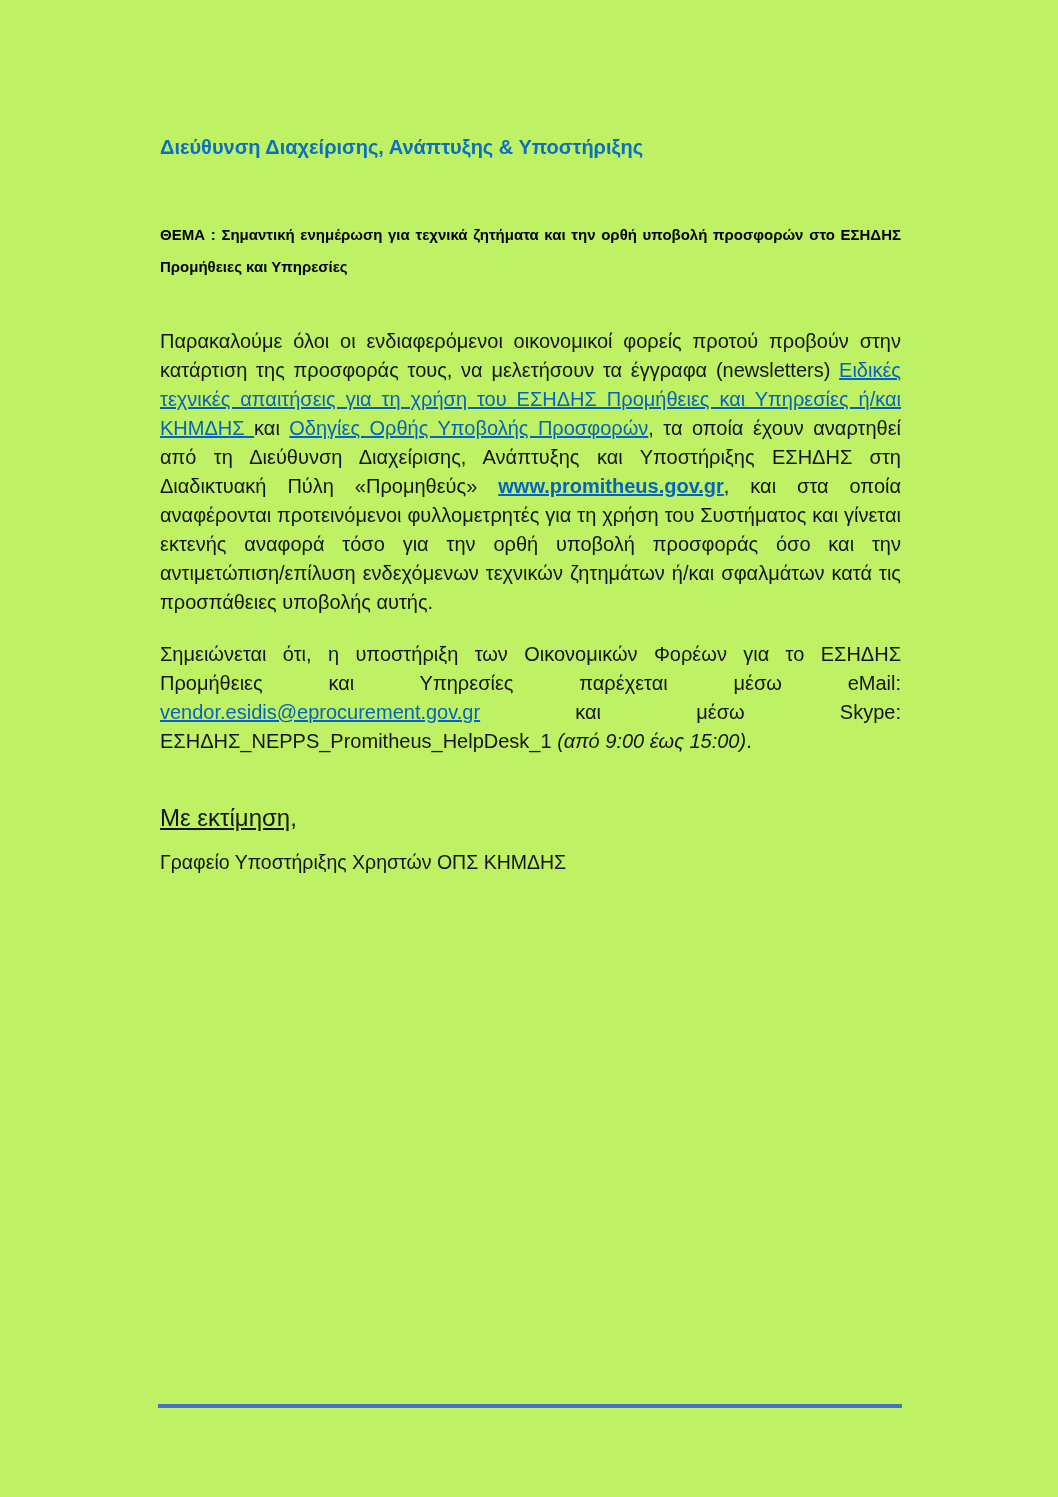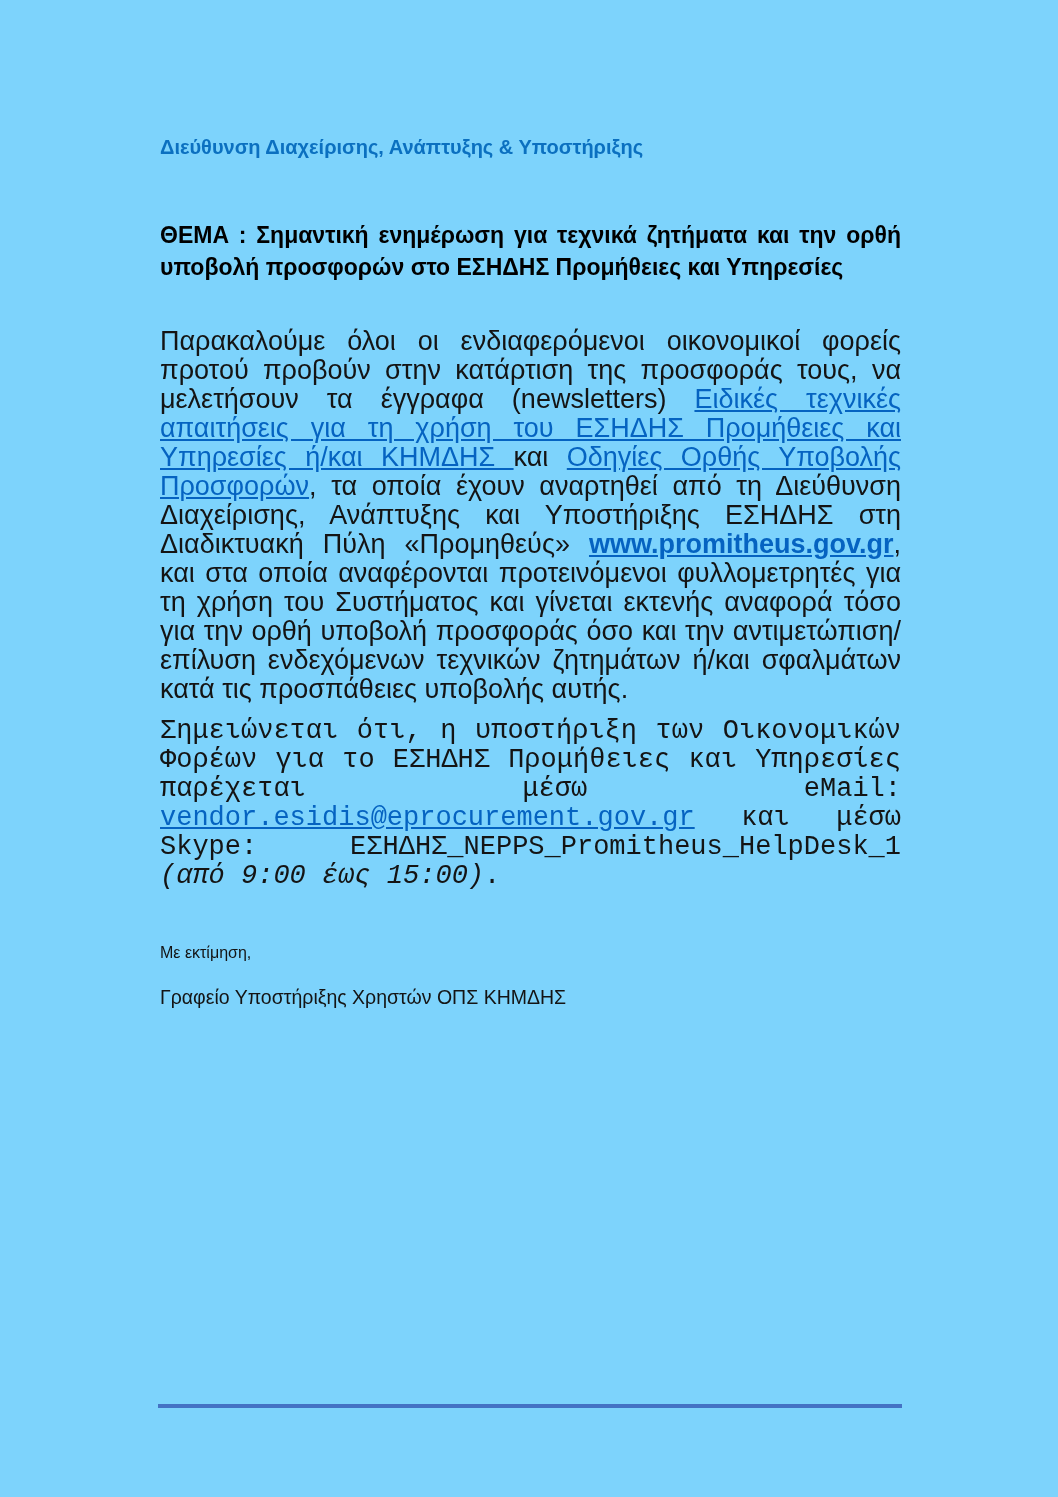--- a/index.html
+++ b/index.html
@@ -1,21 +1,21 @@
 <!DOCTYPE html>
 <html lang="el" style="--header-blue: #0b70c0; --link-blue: #0563c1; --text-black: #141414; --divider-blue: #4472c4;"><head>
 <meta charset="utf-8">
 <style>
   html, body { margin: 0; padding: 0; background: #ffffff; }
 
   .page {
     position: relative;
     width: 1058px;
     height: 1497px;
-    background: #7dd3fc;
+    background: #bef264;
     font-family: "Liberation Sans", "DejaVu Sans", sans-serif;
     color: var(--text-black, #1a1a1a);
     overflow: hidden;
   }
 
   .content {
     position: absolute;
     left: 160px;
     top: 131px;
     width: 741px;
@@ -23,51 +23,52 @@
 
   .dept-header {
     font-size: 20px;
     line-height: 32px;
     font-weight: bold;
     color: var(--header-blue, #0070c0);
   }
 
   .subject {
     margin-top: 56px;
-    font-size: 23px;
+    font-size: 15px;
     line-height: 32px;
     font-weight: bold;
     text-align: justify;
     color: #000000;
   }
 
   .body-para {
-    font-size: 27px;
+    font-size: 20px;
     line-height: 29px;
     text-align: justify;
     color: #141414;
   }
 
   .para1 { margin-top: 44px; }
-  .para2 { margin-top: 13px; font-family: Liberation Mono, monospace; }
+  .para2 { margin-top: 23px; }
 
   .doc-link {
     color: var(--link-blue, #0563c1);
     text-decoration: underline;
     cursor: pointer;
   }
   .doc-link.bold { font-weight: bold; }
 
   .italic { font-style: italic; }
 
   .salutation {
     margin-top: 47px;
-    font-size: 16px;
+    font-size: 24px;
     line-height: 29px;
     color: #141414;
+    text-decoration: underline;
   }
 
   .signature {
     margin-top: 16px;
     font-size: 19.5px;
     line-height: 29px;
     color: #141414;
   }
 
   .footer-divider {

